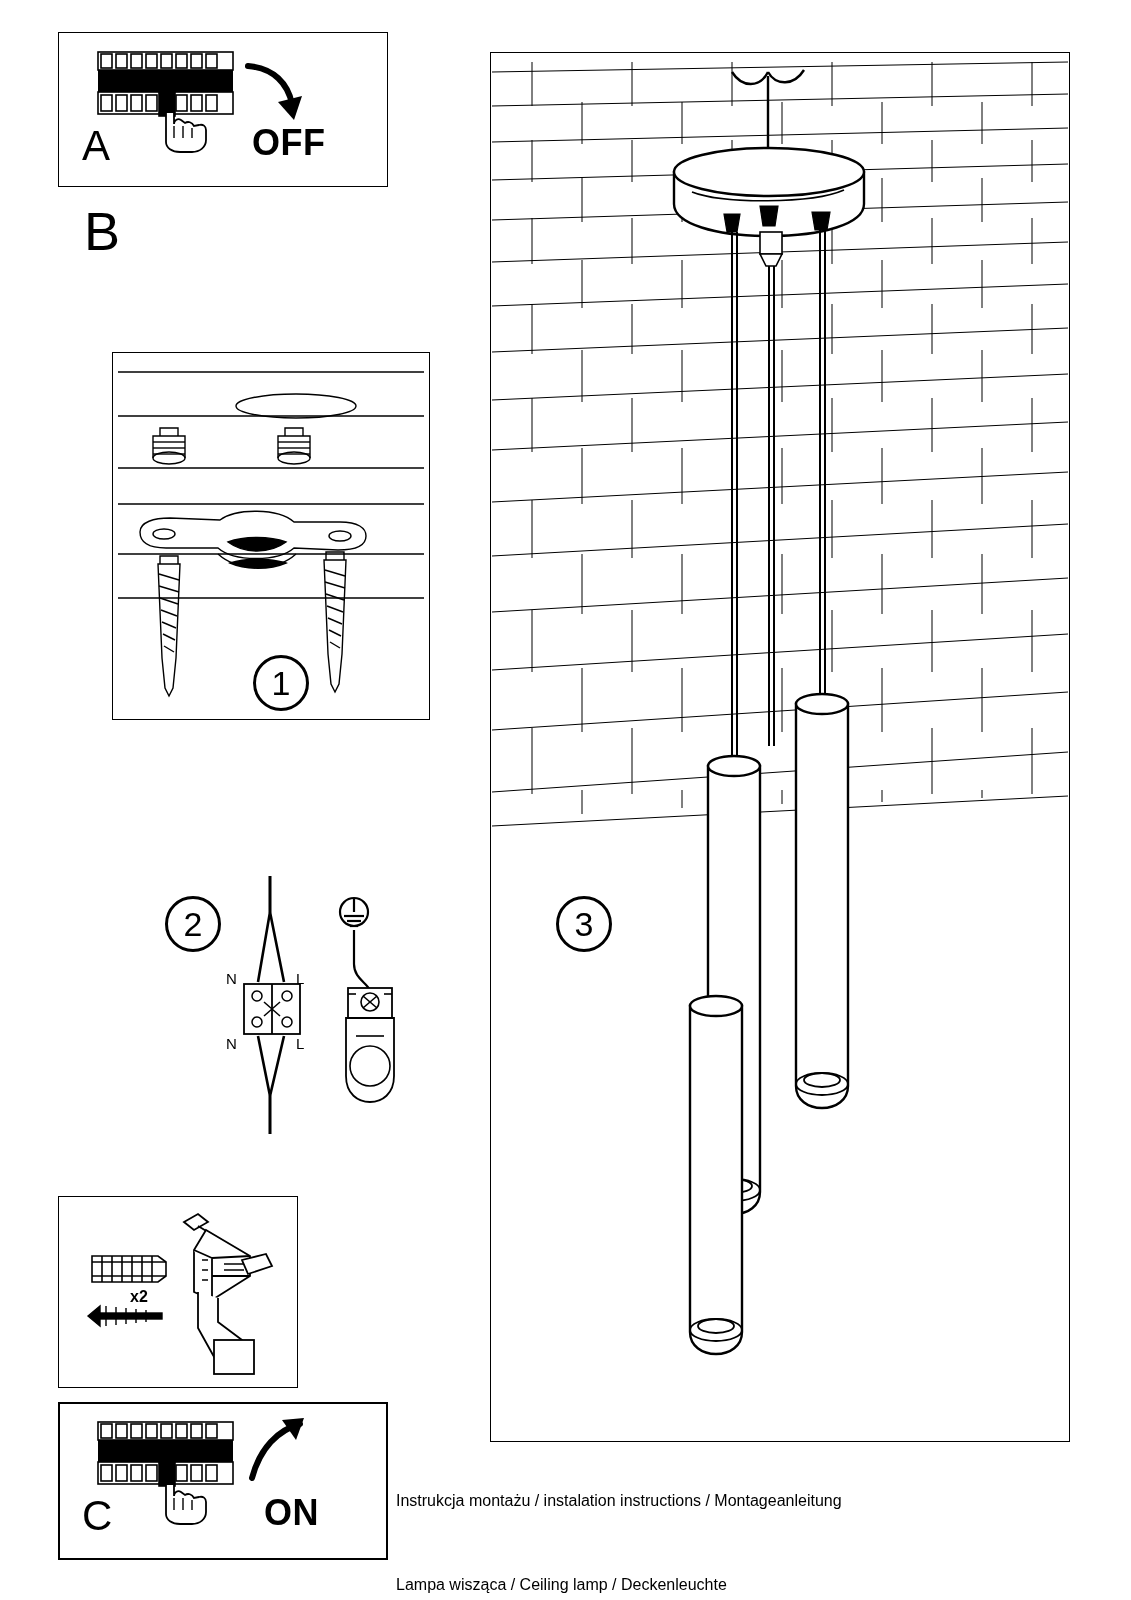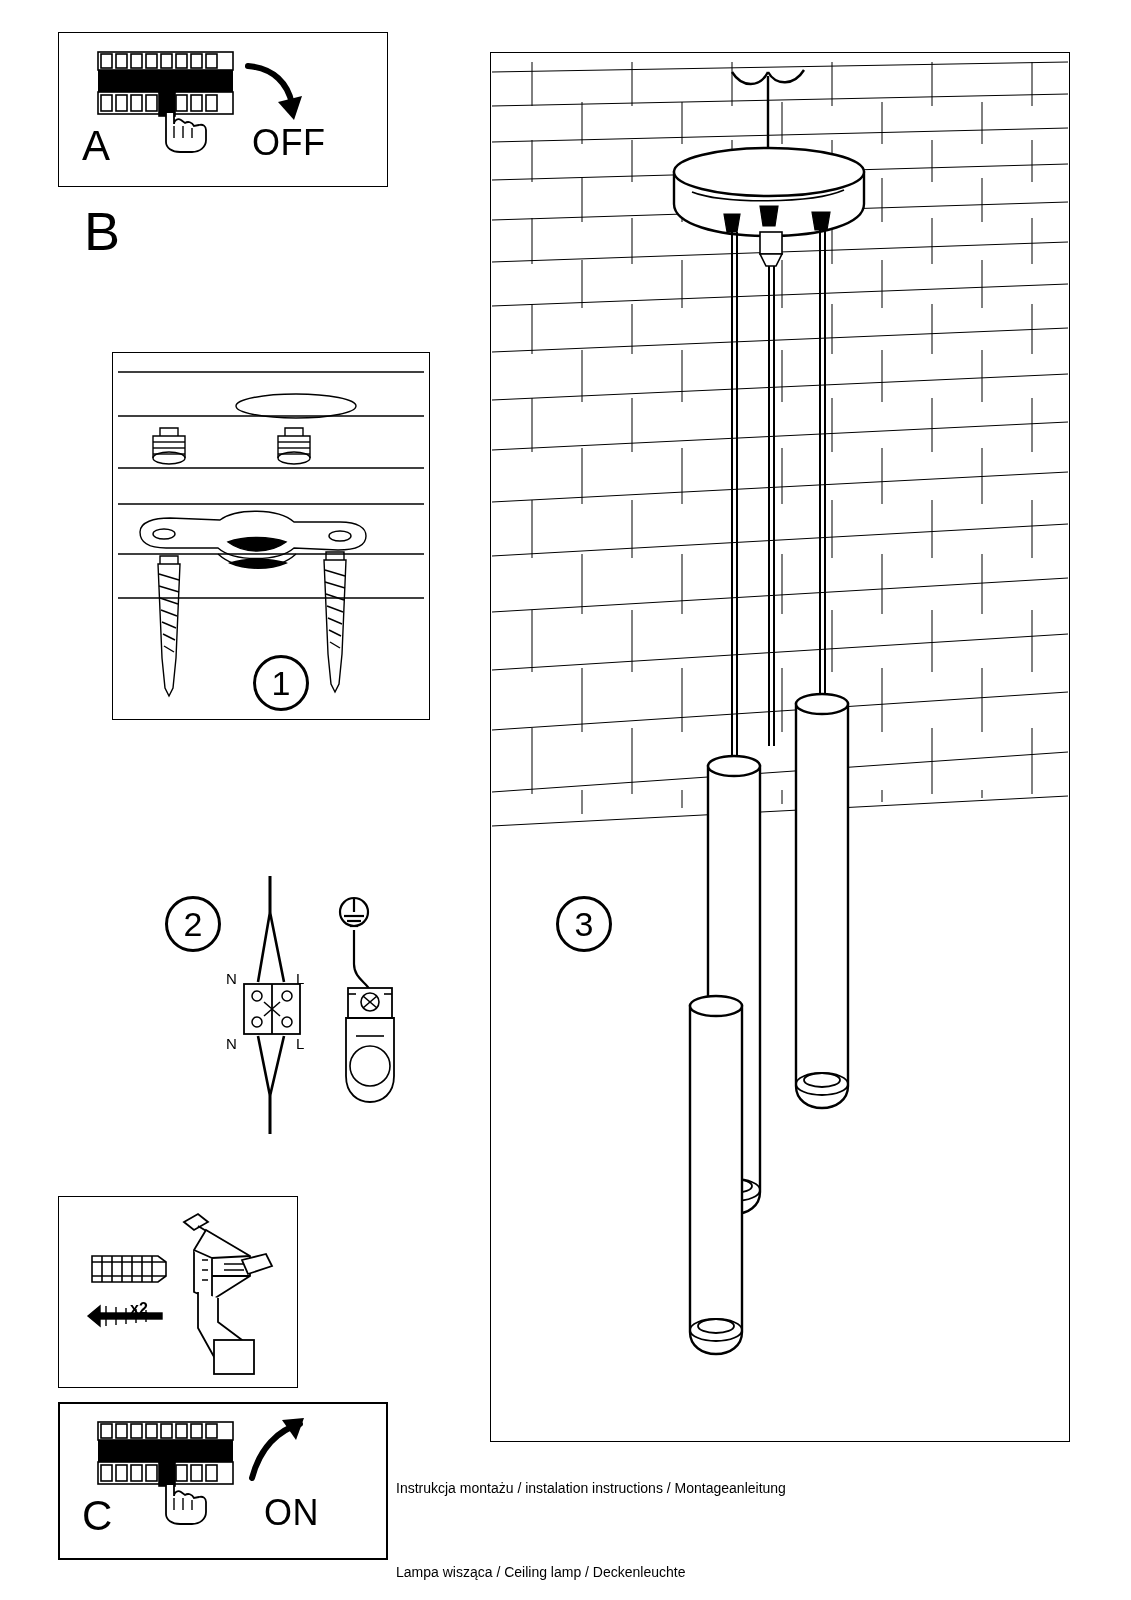--- a/index.html
+++ b/index.html
@@ -20,55 +20,55 @@
   .big-letter {
     position: absolute;
     font-size: 46px;
     font-weight: normal;
     color: #000;
     font-family: "Liberation Sans", sans-serif;
   }
   .word {
     position: absolute;
     font-size: 36px;
-    font-weight: normal;
+    font-weight: bold;
     color: #000;
     letter-spacing: 0.5px;
   }
   .step-circle {
     position: absolute;
     border: 3px solid #000;
     border-radius: 50%;
     width: 56px;
     height: 56px;
     box-sizing: border-box;
     display: flex;
     align-items: center;
     justify-content: center;
     font-size: 34px;
     background: #fff;
     color: #000;
   }
   .caption {
     position: absolute;
-    font-size: 14px;
+    font-size: 16px;
     color: #000;
     white-space: nowrap;
+    margin-top: 12px;
   }
   .tiny-label {
     position: absolute;
     font-size: 15px;
     color: #000;
   }
   .bold-tiny {
     position: absolute;
     font-size: 16px;
     font-weight: bold;
     color: #000;
-    margin-top: 12px;
   }
   svg { display:block; }
   .abs { position:absolute; }
 </style>
 </head>
 <body>
 
 <div id="page">
 
   <div class="panel-box" style="left:58px; top:32px; width:330px; height:155px;">

